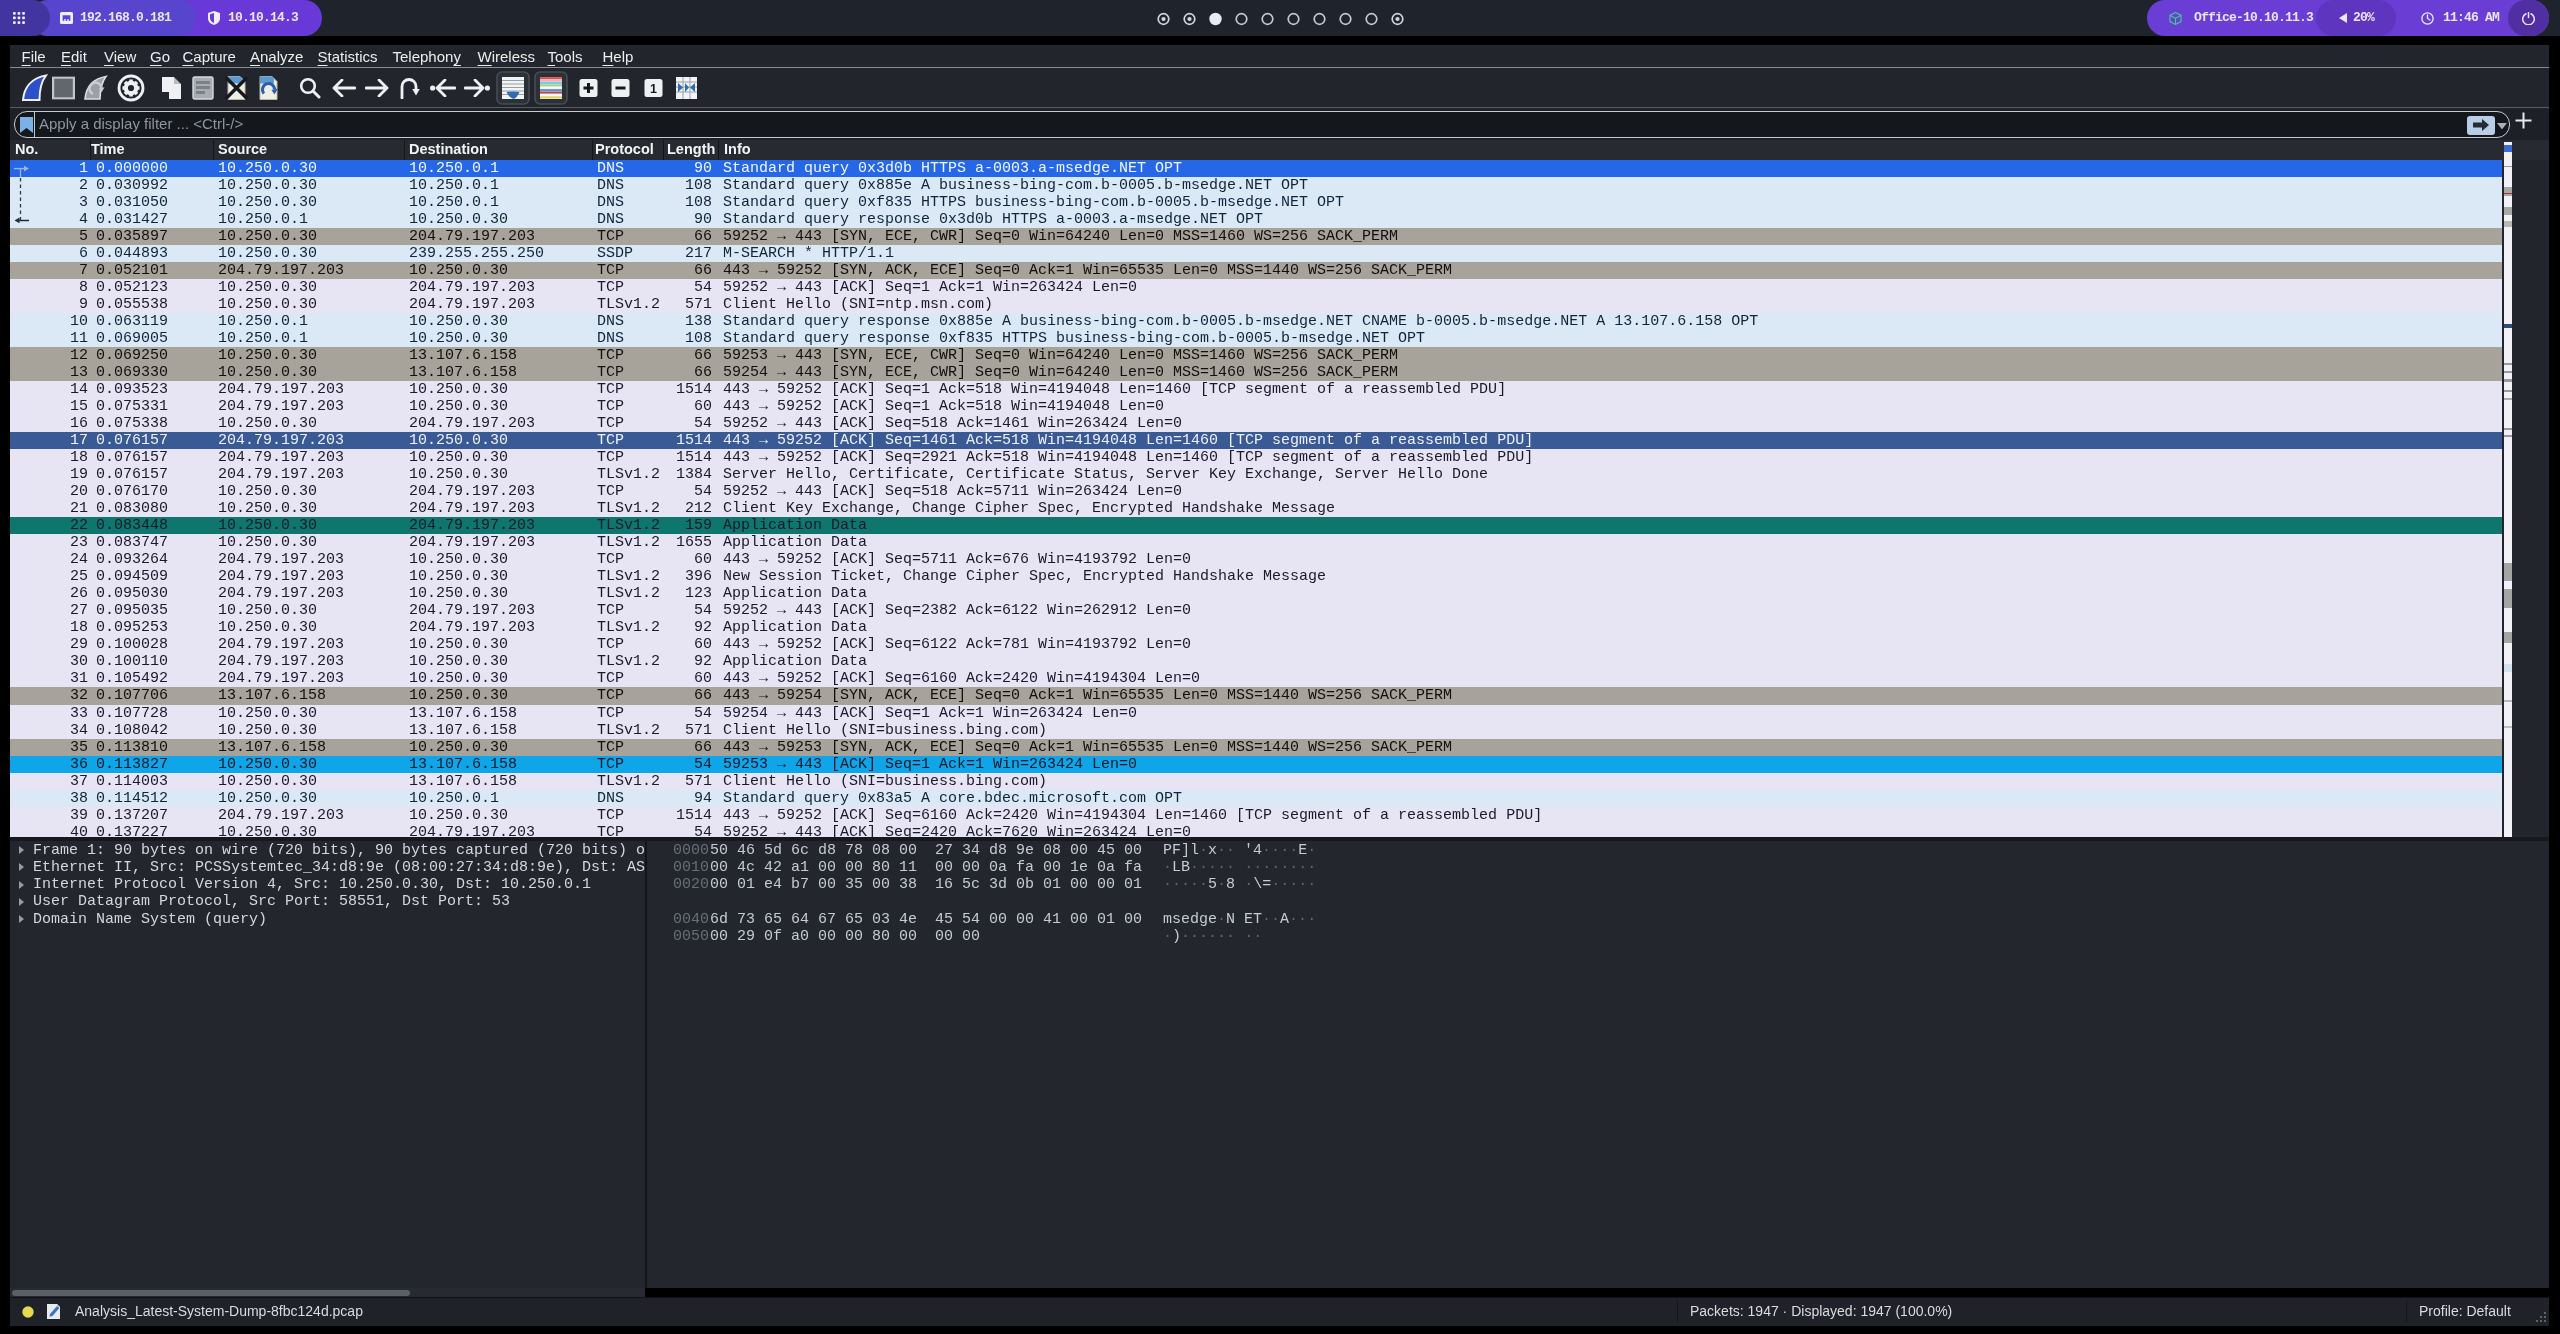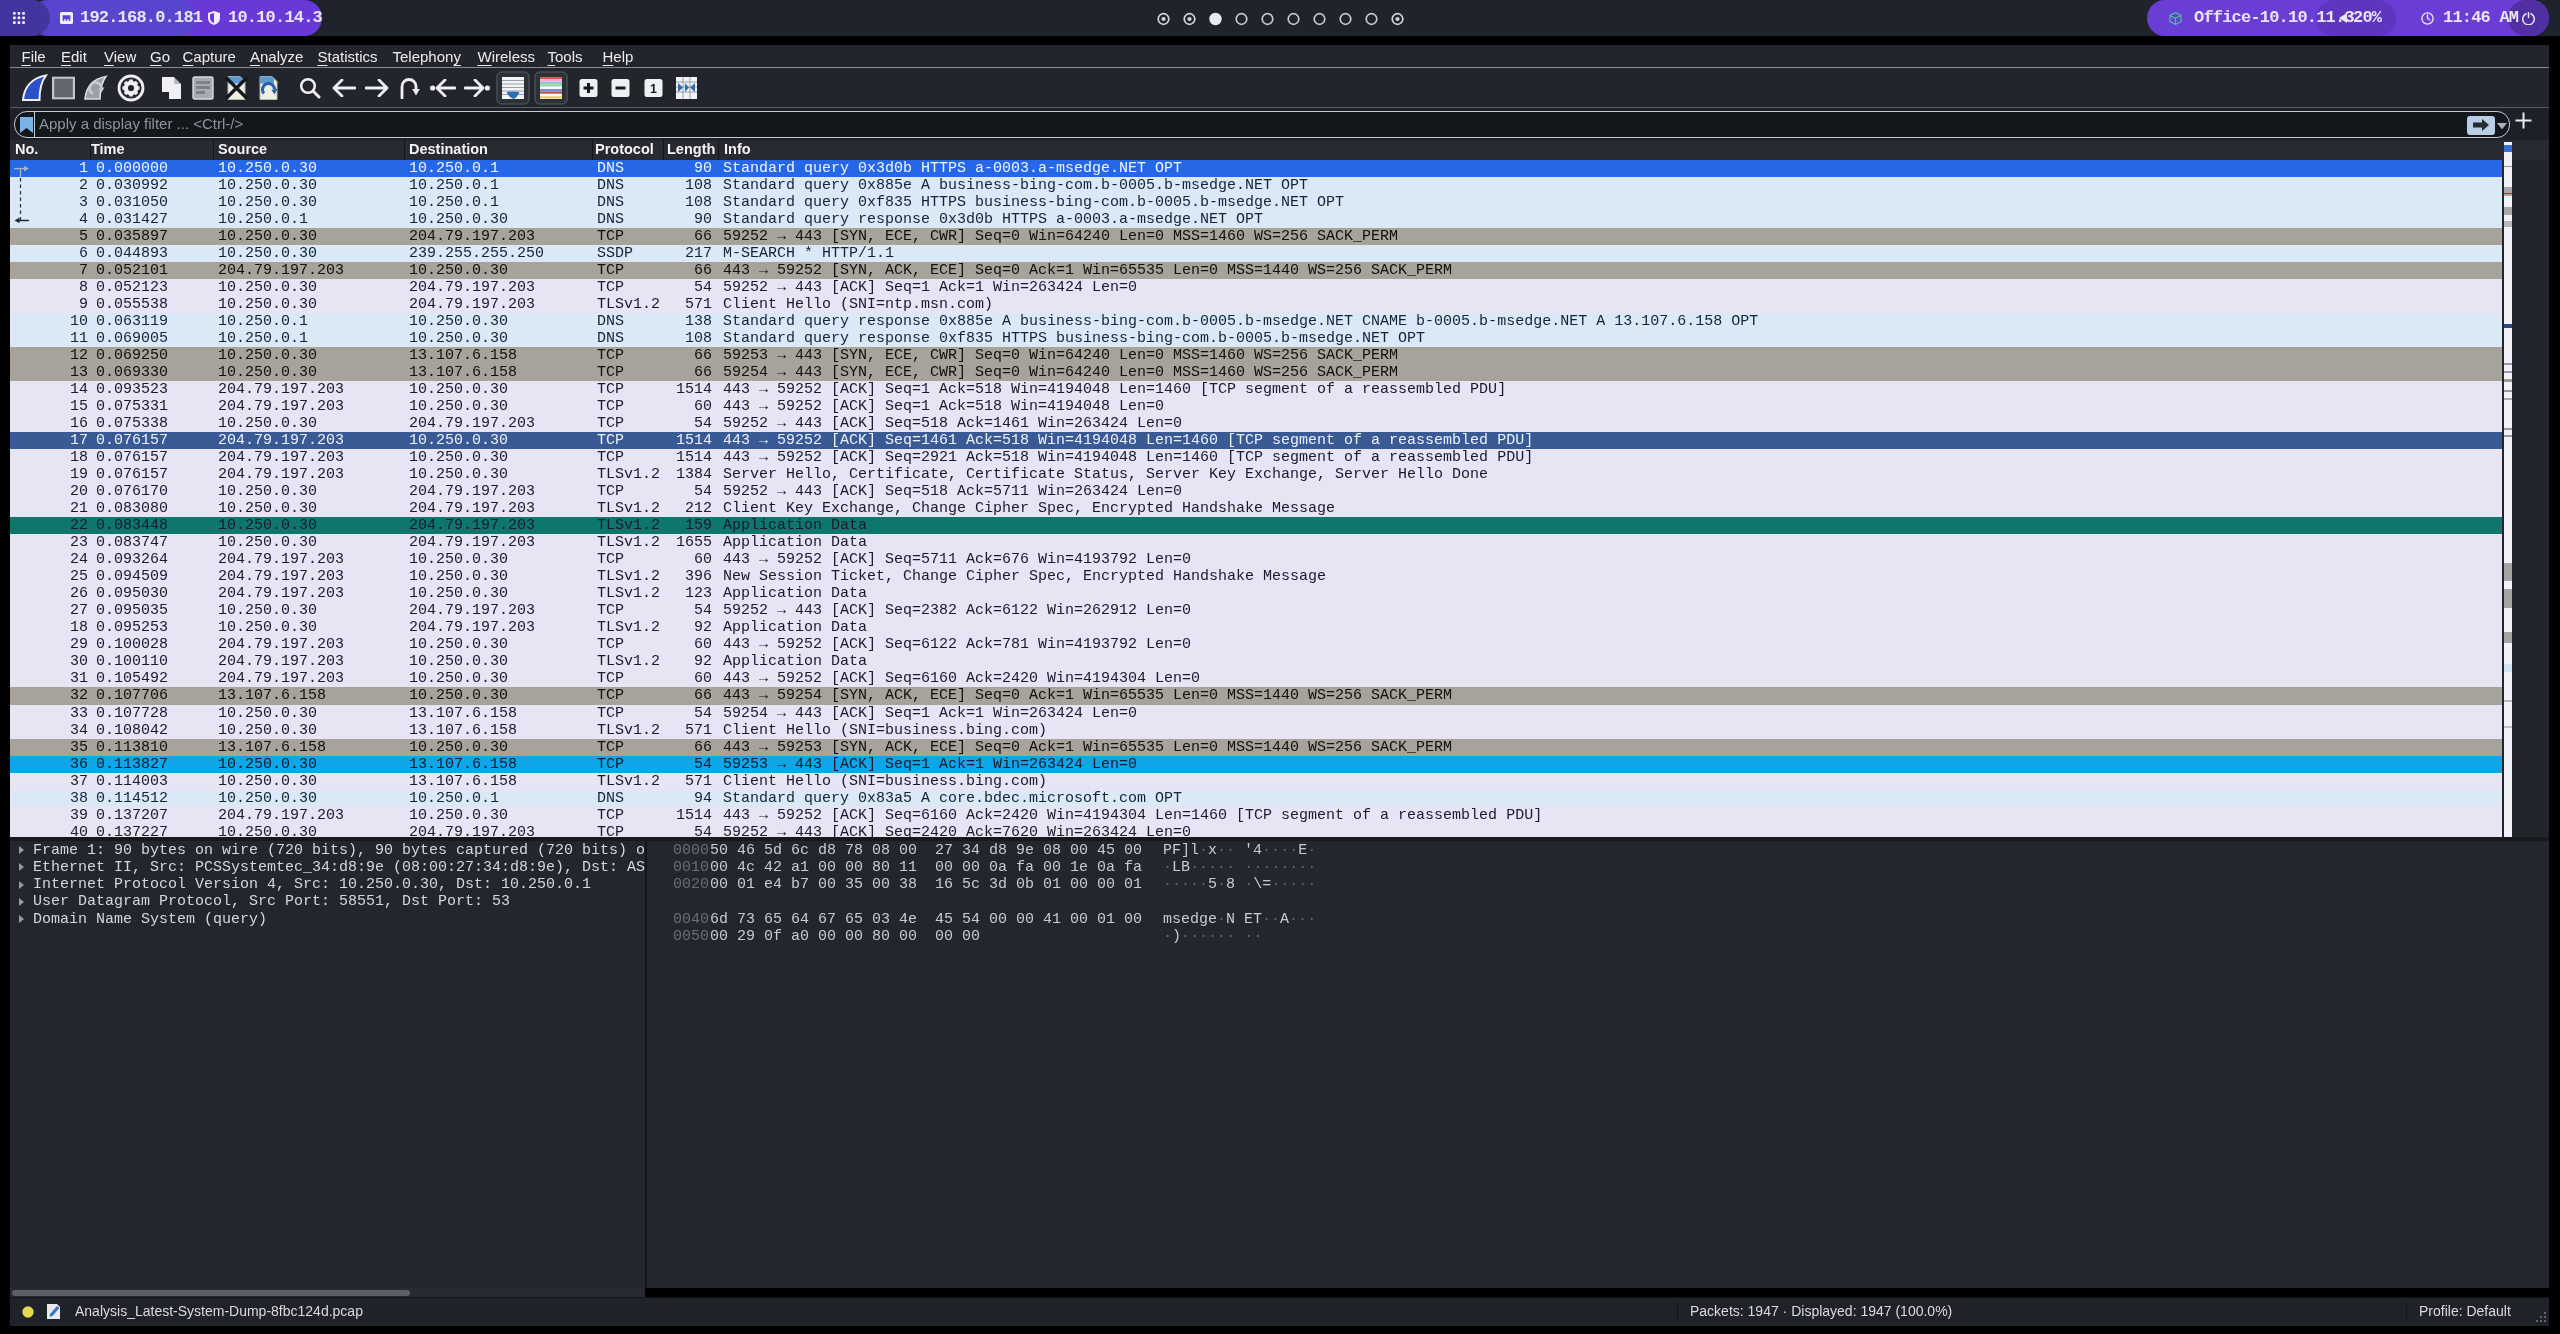--- a/index.html
+++ b/index.html
@@ -1,21 +1,21 @@
 <!DOCTYPE html>
 <html><head><meta charset="utf-8">
 <style>
 * { margin:0; padding:0; box-sizing:border-box; }
 html,body { width:2560px; height:1334px; background:#000; overflow:hidden; }
 body { font-family:"Liberation Sans", sans-serif; position:relative; }
 .abs { position:absolute; }
 
 #topbar { position:absolute; left:0; top:0; width:2560px; height:36px; background:#1f232b; }
 .pill { position:absolute; top:0; height:36px; border-radius:18px; }
-.ptxt { position:absolute; top:0; height:36px; line-height:36px; font-family:"Liberation Mono",monospace; font-size:17px; font-weight:700; letter-spacing:-0.8px; color:#e9e4fb; }
+.ptxt { position:absolute; top:0; height:36px; line-height:36px; font-family:"Liberation Mono",monospace; font-size:13px; font-weight:700; letter-spacing:-0.8px; color:#e9e4fb; }
 
 #win { position:absolute; left:10px; top:45px; width:2539px; height:1021px; background:#22262c; }
 #menubar { position:absolute; left:0; top:0; width:100%; height:23px; border-bottom:1.4px solid #888c92; }
 .mi { position:absolute; top:3px; font-size:15px; color:#eceded; }
 .mi u { text-decoration-thickness:1px; text-underline-offset:2.5px; }
 #toolbar { position:absolute; left:0; top:24.5px; width:100%; height:38px; border-bottom:1.4px solid #565b62; }
 #toolbar svg { position:absolute; top:50%; transform:translateY(-50%); }
 
 #filterrow { position:absolute; left:0; top:64px; width:100%; height:31px; background:#1d2127; }
 #finput { position:absolute; left:4px; top:2px; width:2496px; height:26.5px; background:#14171c; border:1.4px solid #c6c9cd; border-radius:13px; }

